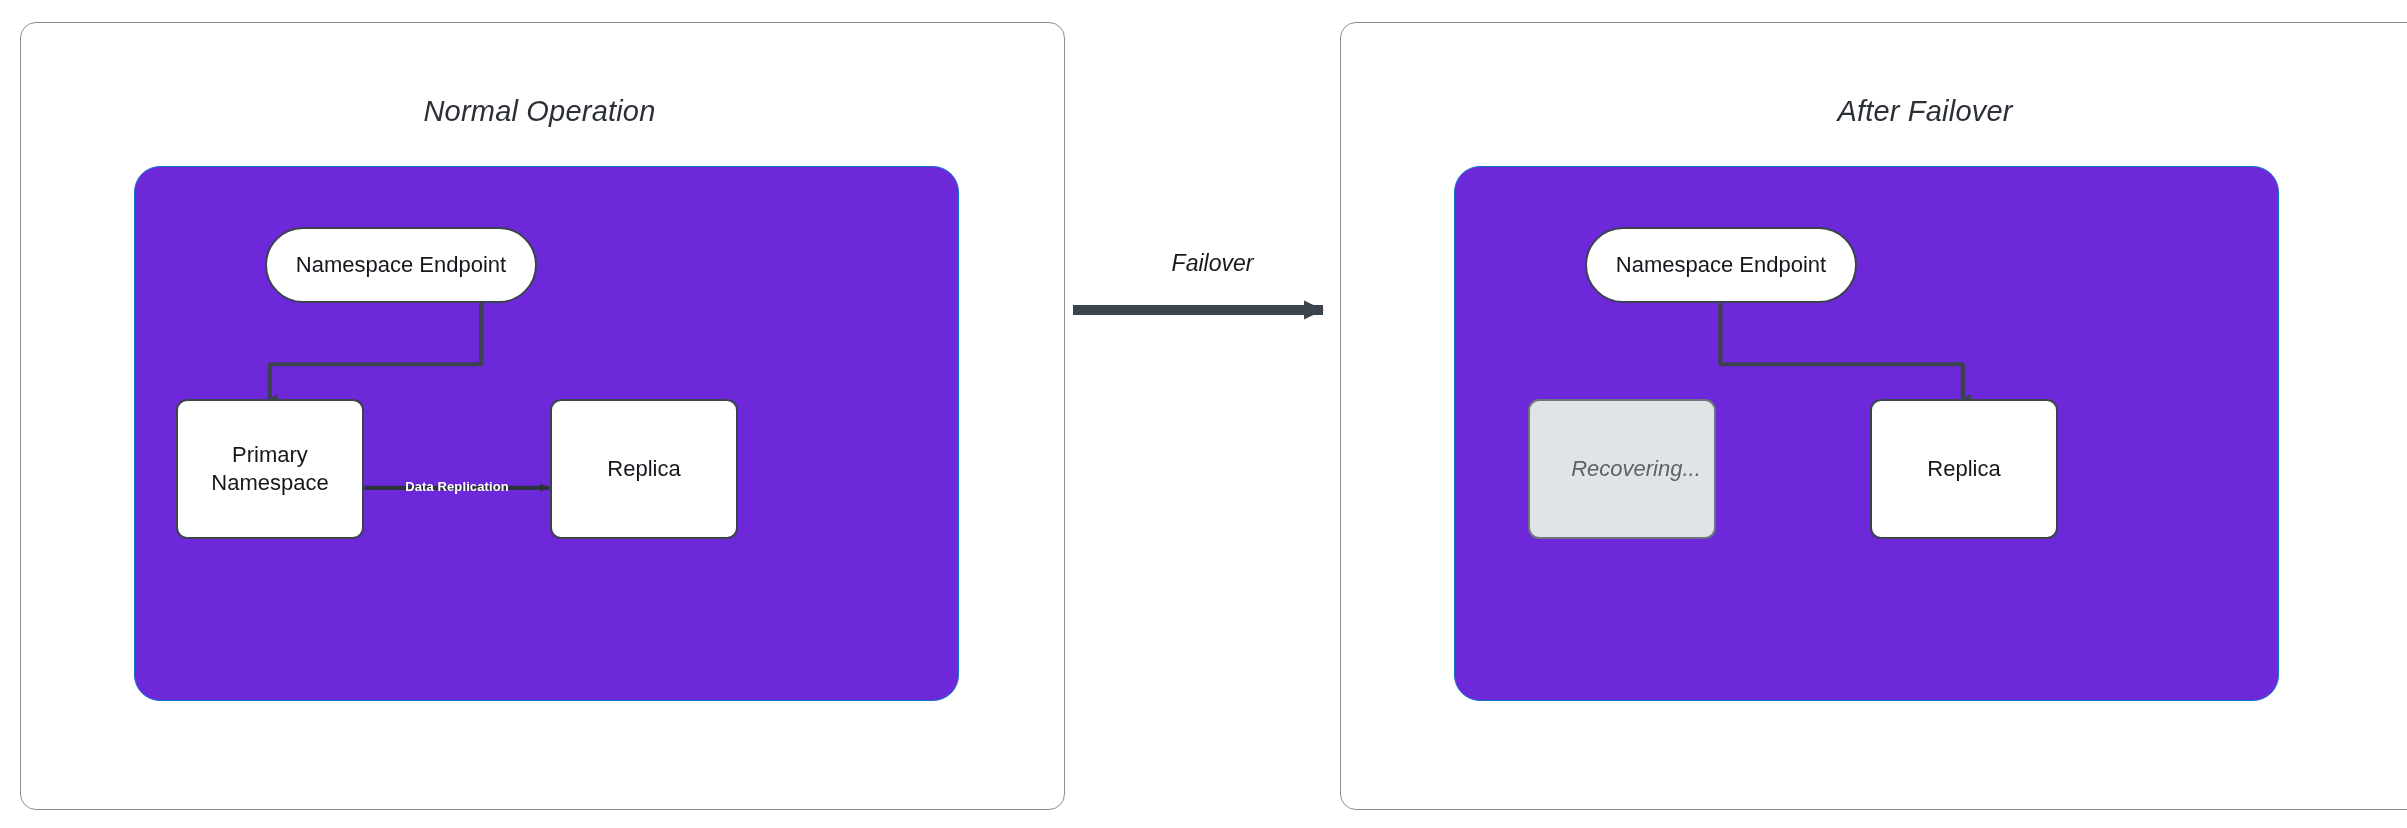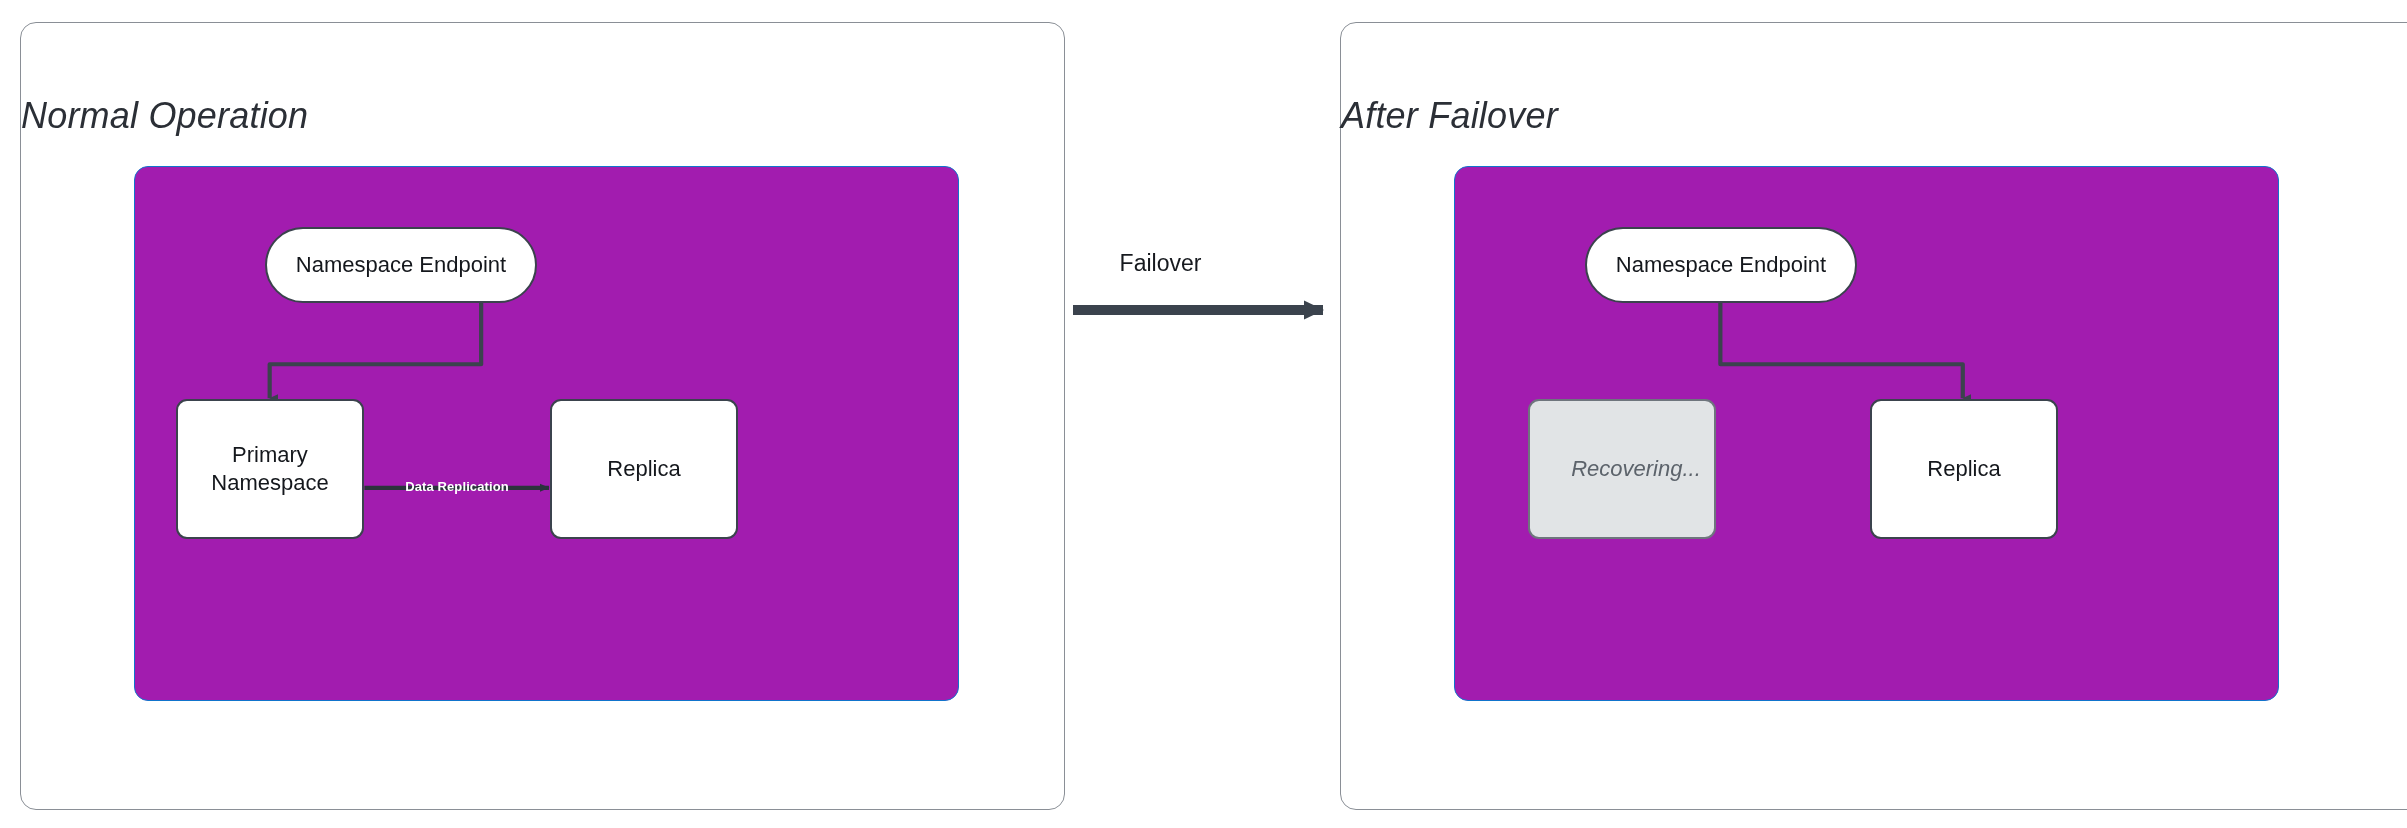--- a/index.html
+++ b/index.html
@@ -13,32 +13,33 @@
     border-radius:16px;
     box-sizing:border-box;
   }
   #panel-left{left:20px;top:22px;width:1045px;height:788px;}
   #panel-right{left:1340px;top:22px;width:1176px;height:788px;}
 
   .panel-title{
     position:absolute;
     top:72px;
     left:0;right:6px;
+    text-align:center;
     font-style:italic;
-    font-size:36px;
+    font-size:29px;
     color:#2b2f36;
     letter-spacing:.2px;
     white-space:nowrap;
   }
 
   .bluebox{
     position:absolute;
-    background:#a21caf;
+    background:#6d28d9;
     border:1.5px solid #1174cc;
-    border-radius:14px;
+    border-radius:26px;
     box-sizing:border-box;
   }
   #bluebox-left{left:113px;top:143px;width:825px;height:535px;}
   #bluebox-right{left:113px;top:143px;width:825px;height:535px;}
 
   .pill{
     position:absolute;
     background:#ffffff;
     border:2.2px solid #3b434d;
     border-radius:999px;
@@ -125,21 +126,21 @@
 
       <div class="nodebox" style="left:415px;top:232px;width:188px;height:140px;">
         <span>Replica</span>
       </div>
 
       <div class="replabel" style="left:232px;top:312px;width:180px;text-align:center;">Data Replication</div>
 
     </div>
   </div>
 
-  <div class="failover-label" style="left:1023px;top:250px;width:275px;">Failover</div>
+  <div class="failover-label" style="left:1075px;top:250px;width:275px;font-style:italic;">Failover</div>
 
   <svg style="position:absolute;left:1055px;top:285px;width:300px;height:50px;overflow:visible;" viewBox="0 0 300 50">
     <defs>
       <marker id="arrowBigRight" markerWidth="22" markerHeight="22" refX="19" refY="11" orient="auto" markerUnits="userSpaceOnUse">
         <path d="M0,1.5 L20,11 L0,20.5 Z" fill="#3b434d"></path>
       </marker>
     </defs>
     <path d="M18,25 L268,25" stroke="#3b434d" stroke-width="10" fill="none" marker-end="url(#arrowBigRight)"></path>
   </svg>
 

